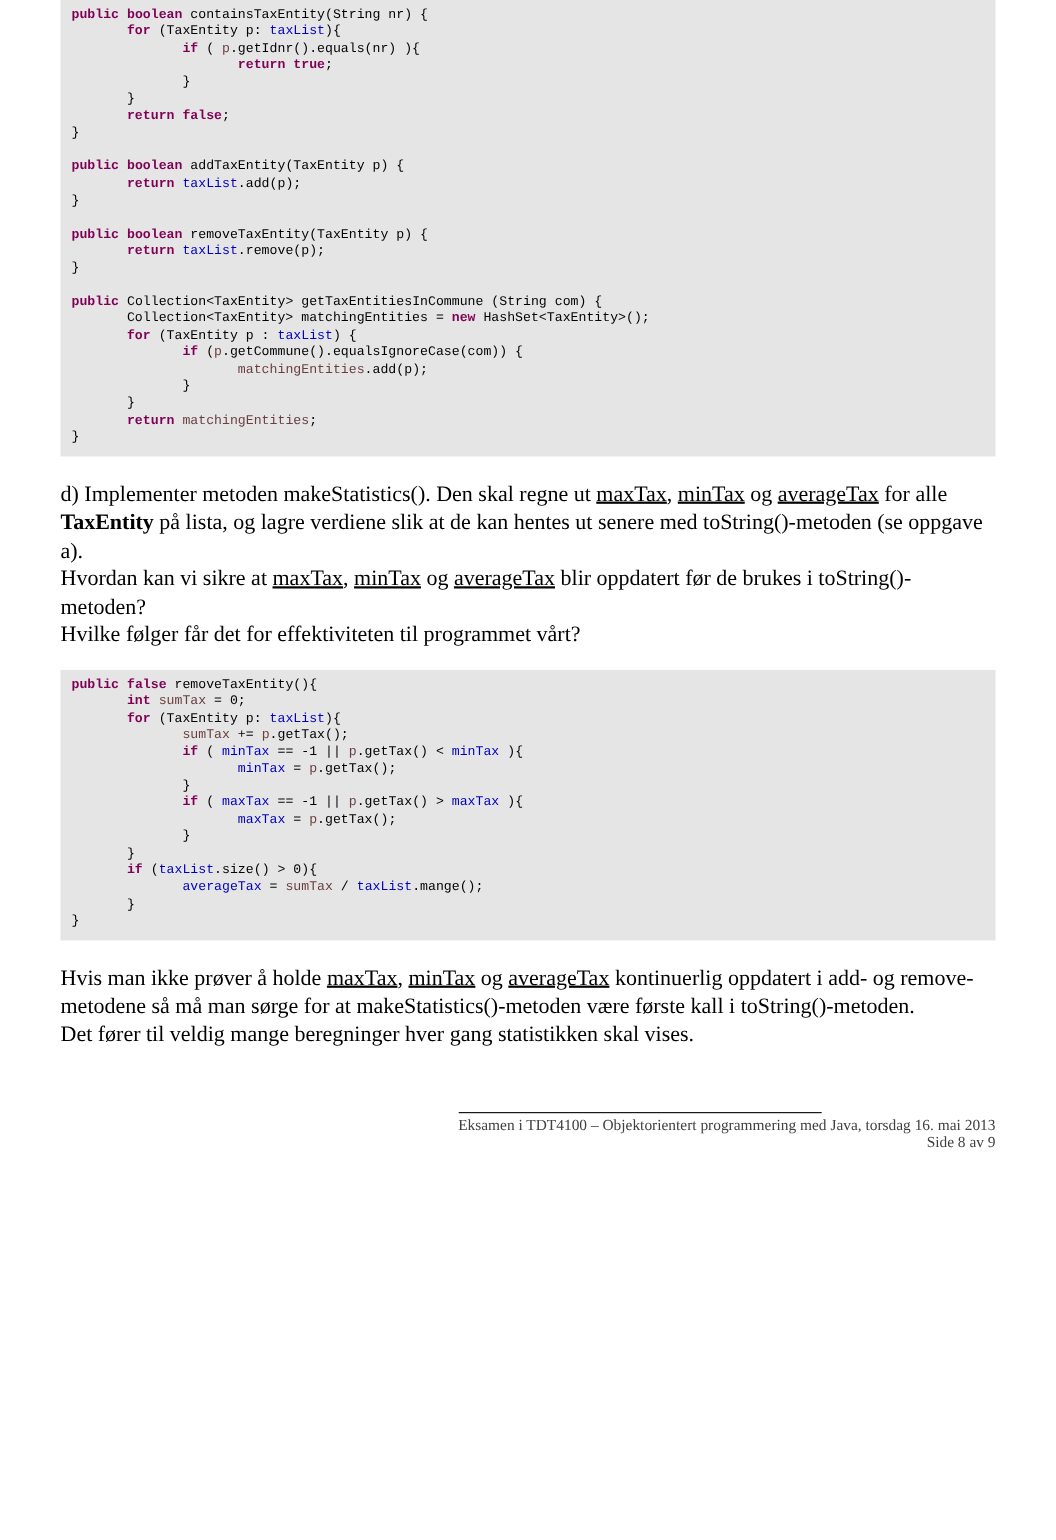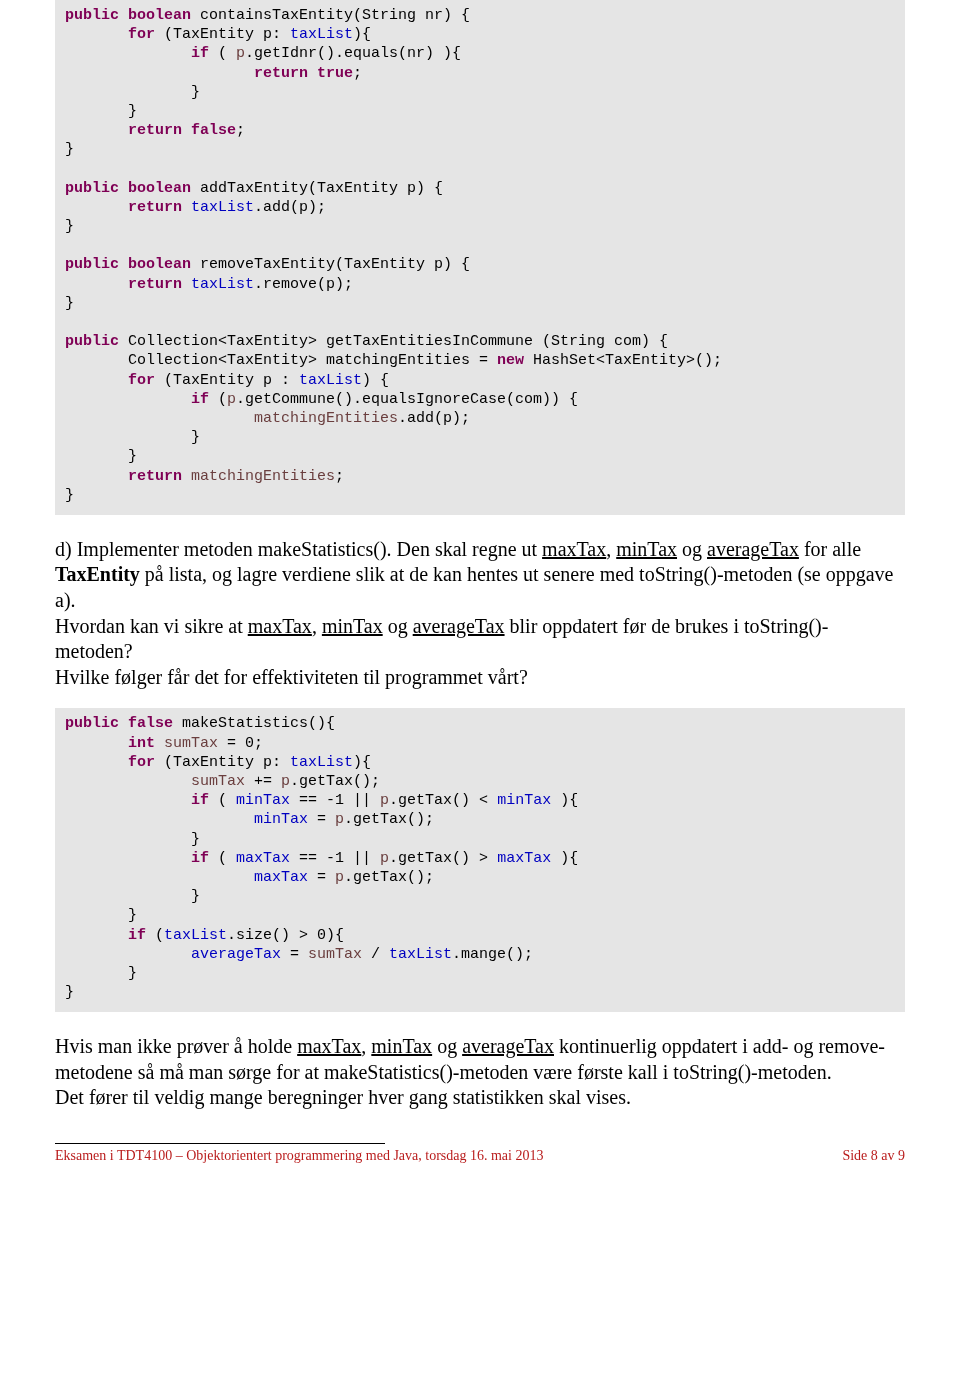--- a/index.html
+++ b/index.html
@@ -10,45 +10,46 @@
     width: 960px;
   }
   .page {
     padding: 0 55px 0 55px;
     box-sizing: border-box;
   }
   .code-block {
     background: #e5e5e5;
     padding: 6px 10px 10px 10px;
     font-family: Consolas, "Courier New", monospace;
-    font-size: 15px;
+    font-size: 12px;
     line-height: 1.28;
     white-space: pre;
     margin: 0 0 22px 0;
     color: #000;
   }
   .kw { color: #7f0055; font-weight: bold; }
   .field { color: #0000c0; }
   .var { color: #6a3e3e; }
   .para {
     font-family: "Times New Roman", Times, serif;
     font-size: 20px;
     line-height: 1.28;
     margin: 14px 0 18px 0;
     color: #000;
   }
   .under { text-decoration: underline; }
   .footer {
     display: flex;
     justify-content: space-between;
     align-items: flex-end;
-    margin-top: 32px;
+    margin-top: 57px;
     padding-bottom: 32px;
     font-size: 14px;
-    color: #b91c1c;
+    color: #404040;
+    flex-direction: column;
   }
   .footer .line {
     border-top: 1px solid #000;
     width: 330px;
     margin-bottom: 4px;
   }
   .footer-right {
     text-align: center;
     font-size: 14px;
   }
@@ -84,21 +85,21 @@
 <span>       }</span>
 <span class="kw">       return</span><span class="var"> matchingEntities</span><span>;</span>
 <span>}</span></div>
 
 <div class="para">
 d) Implementer metoden makeStatistics(). Den skal regne ut <span class="under">maxTax</span>, <span class="under">minTax</span> og <span class="under">averageTax</span> for alle <b>TaxEntity</b> på lista, og lagre verdiene slik at de kan hentes ut senere med toString()-metoden (se oppgave a).<br>
 Hvordan kan vi sikre at <span class="under">maxTax</span>, <span class="under">minTax</span> og <span class="under">averageTax</span> blir oppdatert før de brukes i toString()-metoden?<br>
 Hvilke følger får det for effektiviteten til programmet vårt?
 </div>
 
-<div class="code-block"><span class="kw">public</span><span class="kw"> false</span><span> makeStatistics(){</span>
+<div class="code-block"><span class="kw">public</span><span class="kw"> false</span><span> removeTaxEntity(){</span>
 <span class="kw">       int</span><span> </span><span class="var">sumTax</span><span> = 0;</span>
 <span class="kw">       for</span><span> (TaxEntity p: </span><span class="field">taxList</span><span>){</span>
 <span>              </span><span class="var">sumTax</span><span> += </span><span class="var">p</span><span>.getTax();</span>
 <span class="kw">              if</span><span> ( </span><span class="field">minTax</span><span> == -1 || </span><span class="var">p</span><span>.getTax() &lt; </span><span class="field">minTax</span><span> ){</span>
 <span>                     </span><span class="field">minTax</span><span> = </span><span class="var">p</span><span>.getTax();</span>
 <span>              }</span>
 <span class="kw">              if</span><span> ( </span><span class="field">maxTax</span><span> == -1 || </span><span class="var">p</span><span>.getTax() &gt; </span><span class="field">maxTax</span><span> ){</span>
 <span>                     </span><span class="field">maxTax</span><span> = </span><span class="var">p</span><span>.getTax();</span>
 <span>              }</span>
 <span>       }</span>

